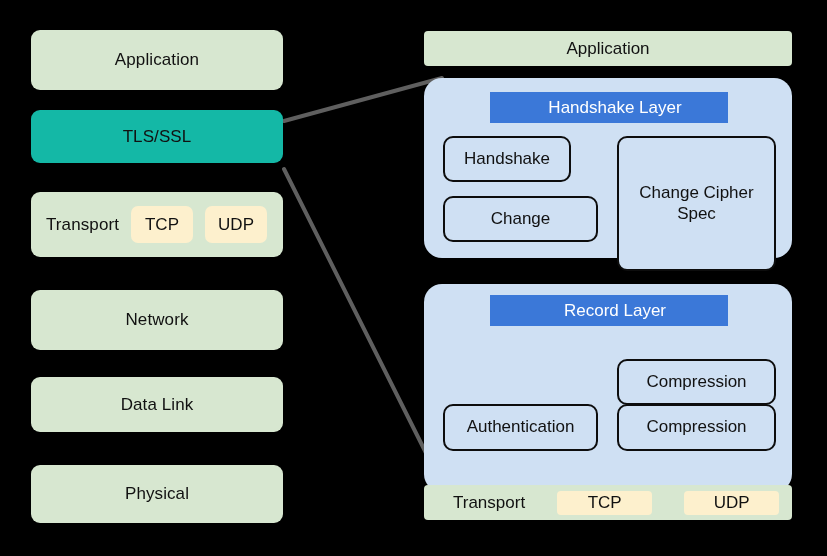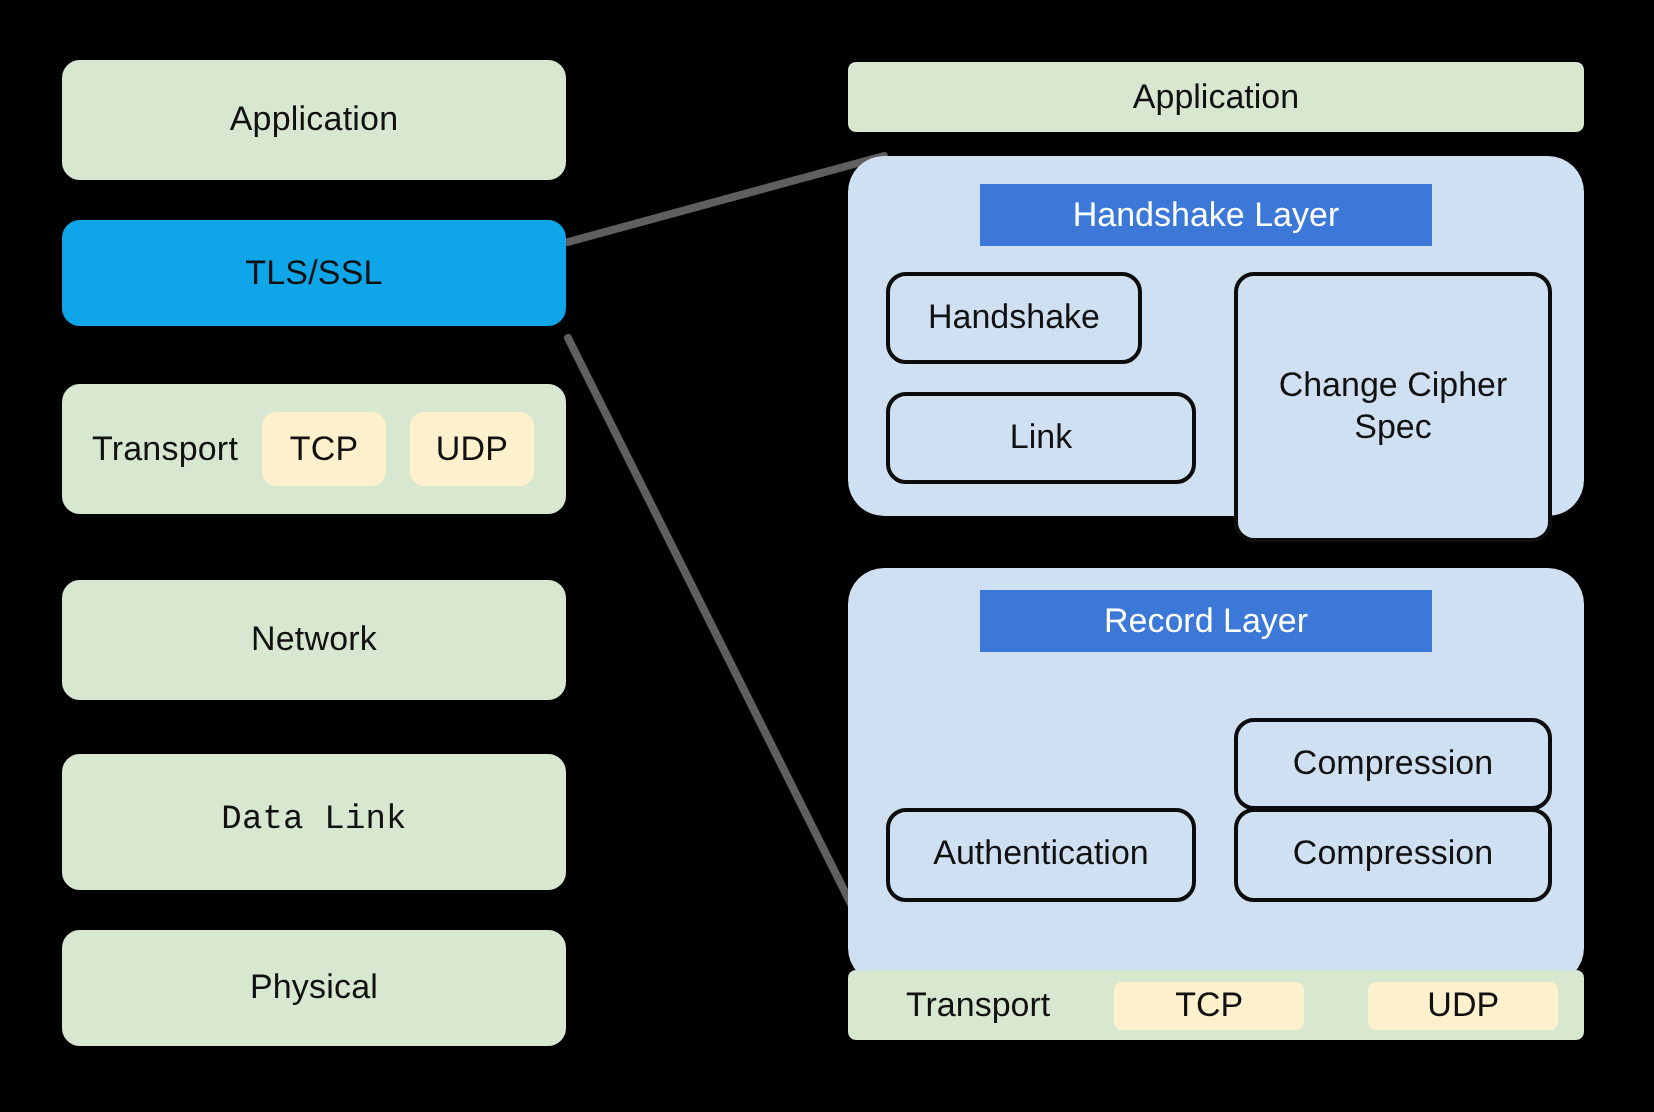--- a/index.html
+++ b/index.html
@@ -33,28 +33,28 @@
   
   .osi {
     left: 31px;
     width: 252px;
     background: #d7e7d0;
     border-radius: 9px;
   }
   .osi-tls {
     left: 31px;
     width: 252px;
-    background: #0ea5e9;
+    background: #14b8a6;
     border-radius: 9px;
   }
   .r-app      { top: 30px;  height: 60px; }
   .r-tls      { top: 110px; height: 53px; }
   .r-trans    { top: 192px; height: 65px; justify-content: flex-start; padding-left: 15px; }
   .r-net      { top: 290px; height: 60px; }
-  .r-dl       { top: 377px; height: 68px; font-family: Liberation Mono, monospace; }
+  .r-dl       { top: 377px; height: 55px; }
   .r-phy      { top: 465px; height: 58px; }
 
   .pill {
     background: #fdf0cd;
     border-radius: 7px;
     display: inline-flex;
     align-items: center;
     justify-content: center;
     color: #111111;
     font-size: 17px;
@@ -117,20 +117,21 @@
     position: absolute;
     left: 66px;
     width: 226px;
     height: 31px;
     background: #3b78d8;
     color: #ffffff;
     display: flex;
     align-items: center;
     justify-content: center;
     font-size: 17px;
+    padding-left: 12px;
   }
   .panel-handshake .layer-header { top: 14px; }
   .panel-record .layer-header    { top: 11px; }
 
   .inner {
     position: absolute;
     box-sizing: border-box;
     background: #cfe0f3;
     border: 2px solid #0d0d0d;
     border-radius: 10px;
@@ -203,21 +204,21 @@
   </div>
 
   <div class="panel panel-handshake">
     <div class="layer-header">
       <span>Handshake Layer</span>
     </div>
     <div class="inner i-handshake">
       <span>Handshake</span>
     </div>
     <div class="inner i-alert">
-      <span>Link</span>
+      <span>Change</span>
     </div>
     <div class="inner i-ccs">
       <span>Change Cipher Spec</span>
     </div>
   </div>
 
   <div class="panel panel-record">
     <div class="layer-header">
       <span>Record Layer</span>
     </div>

